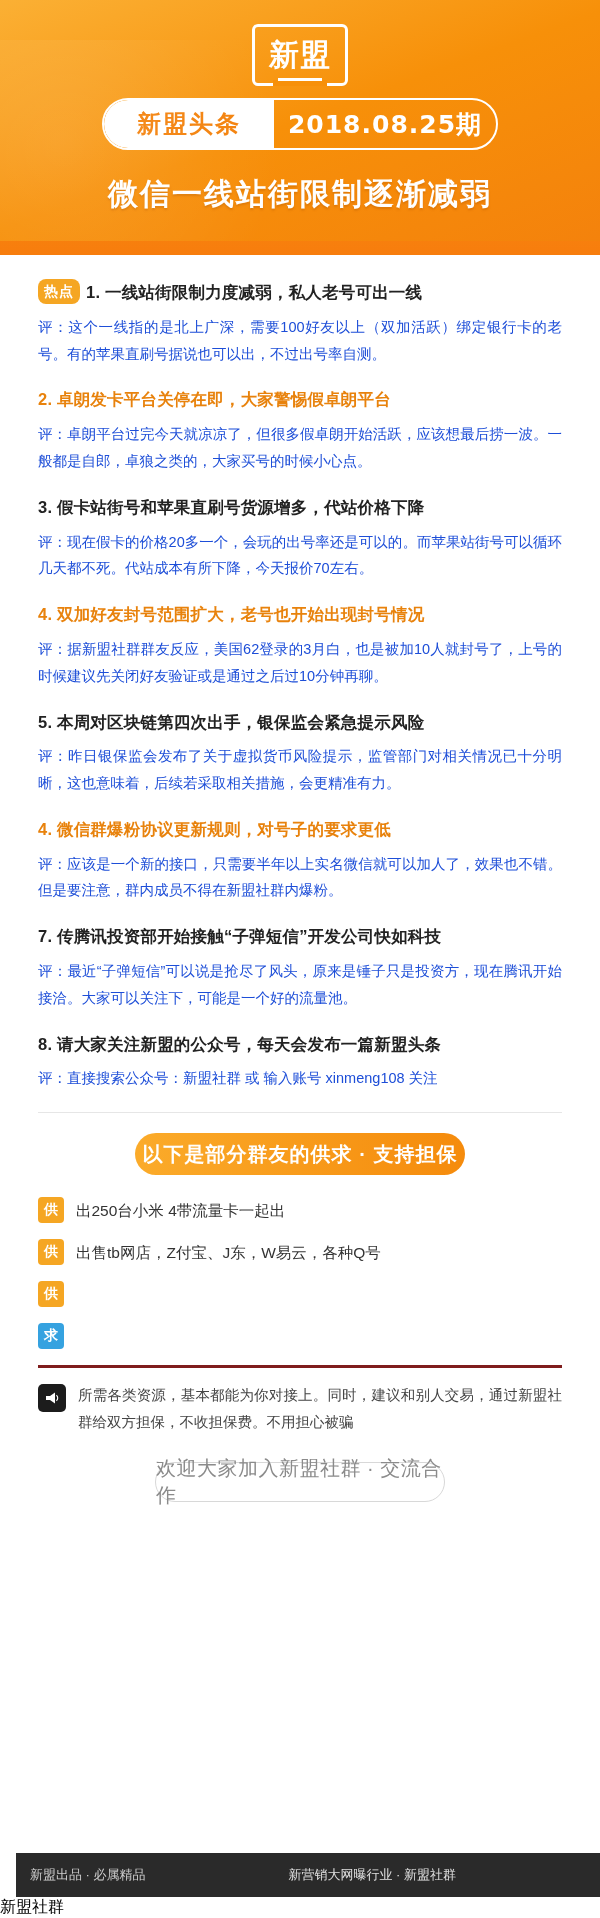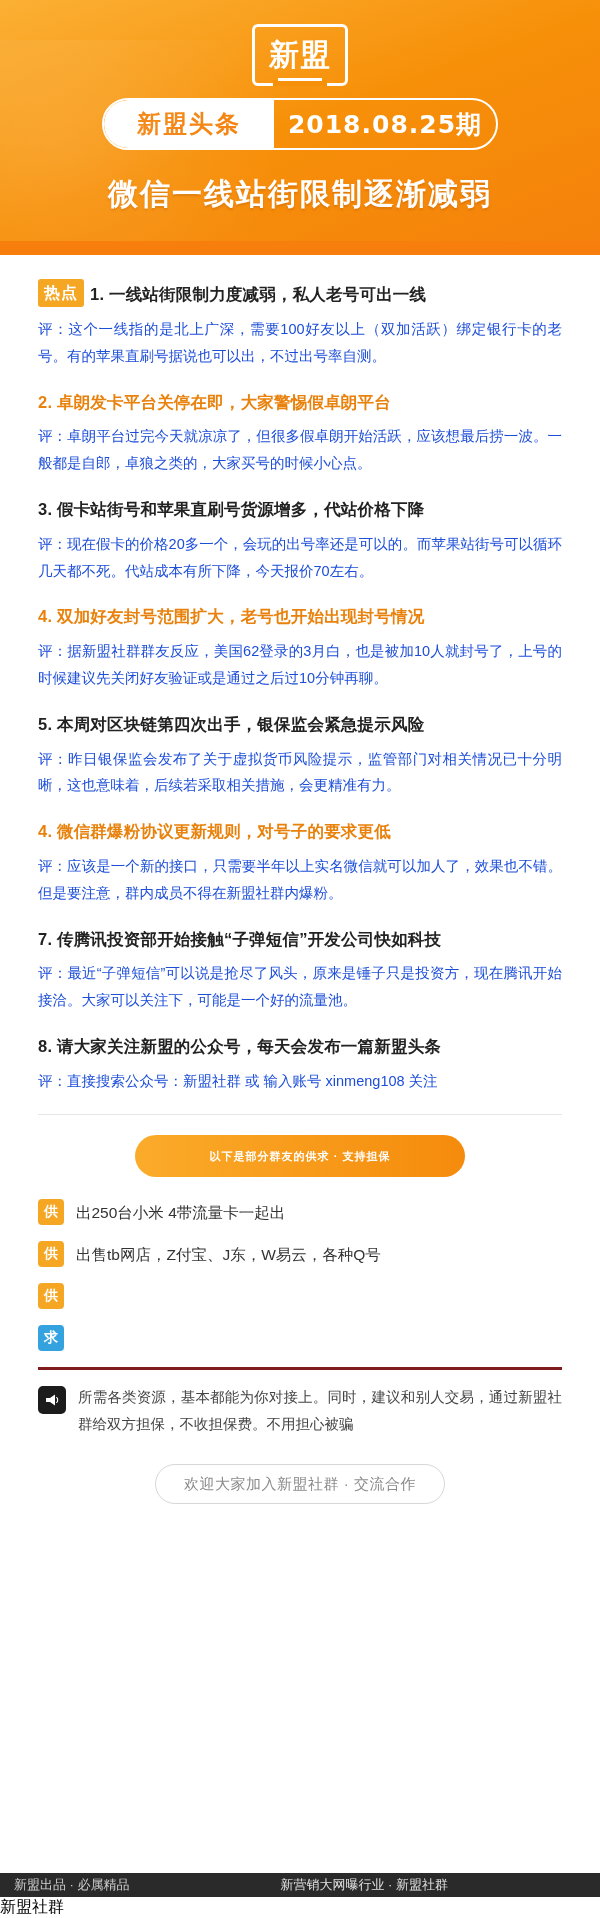--- a/index.html
+++ b/index.html
@@ -120,24 +120,24 @@
     font-weight: bold;
     color: #222222;
     line-height: 1.5;
     letter-spacing: 0.2px;
   }
   .item-head.orange { color: #e8820c; }
   .hot-tag {
     display: inline-block;
     background: #f5a623;
     color: #ffffff;
-    font-size: 16px;
+    font-size: 14px;
     font-weight: bold;
     padding: 2px 6px;
-    border-radius: 3px;
+    border-radius: 8px;
     margin-right: 6px;
     vertical-align: 2px;
     letter-spacing: 1px;
   }
   .item-body {
     margin-top: 9px;
     font-size: 14.5px;
     color: #1d4ed8;
     line-height: 1.85;
     text-align: justify;
@@ -147,21 +147,21 @@
     border-top: 1px solid #e6e6e6;
     margin: 8px 0 20px 0;
   }
   .cta-pill {
     margin: 4px auto 22px auto;
     width: 330px;
     height: 42px;
     border-radius: 21px;
     background: linear-gradient(90deg, #fbab2a, #f58b0c);
     color: #ffffff;
-    font-size: 11px;
+    font-size: 20px;
     font-weight: bold;
     display: flex;
     align-items: center;
     justify-content: center;
     letter-spacing: 1px;
   }
   .offer-row {
     display: flex;
     align-items: center;
     margin-bottom: 16px;
@@ -209,33 +209,34 @@
     line-height: 1.85;
     text-align: justify;
   }
   .join-pill {
     margin: 26px auto 10px auto;
     width: 290px;
     height: 40px;
     border-radius: 20px;
     border: 1px solid #d8d8d8;
     color: #8b8b8b;
-    font-size: 15px;
+    font-size: 20px;
     display: flex;
     align-items: center;
     justify-content: center;
     letter-spacing: 0.5px;
   }
   .footer {
-    height: 24px;
+    height: 44px;
     display: flex;
     align-items: center;
     background: #2a2a2a;
     color: #cfcfcf;
     font-size: 13px;
+    margin-left: 16px;
   }
   .footer .left {
     flex: 0 0 auto;
     padding-left: 14px;
   }
   .footer .right {
     flex: 1;
     text-align: center;
     padding-right: 1px;
     color: #e0e0e0;

